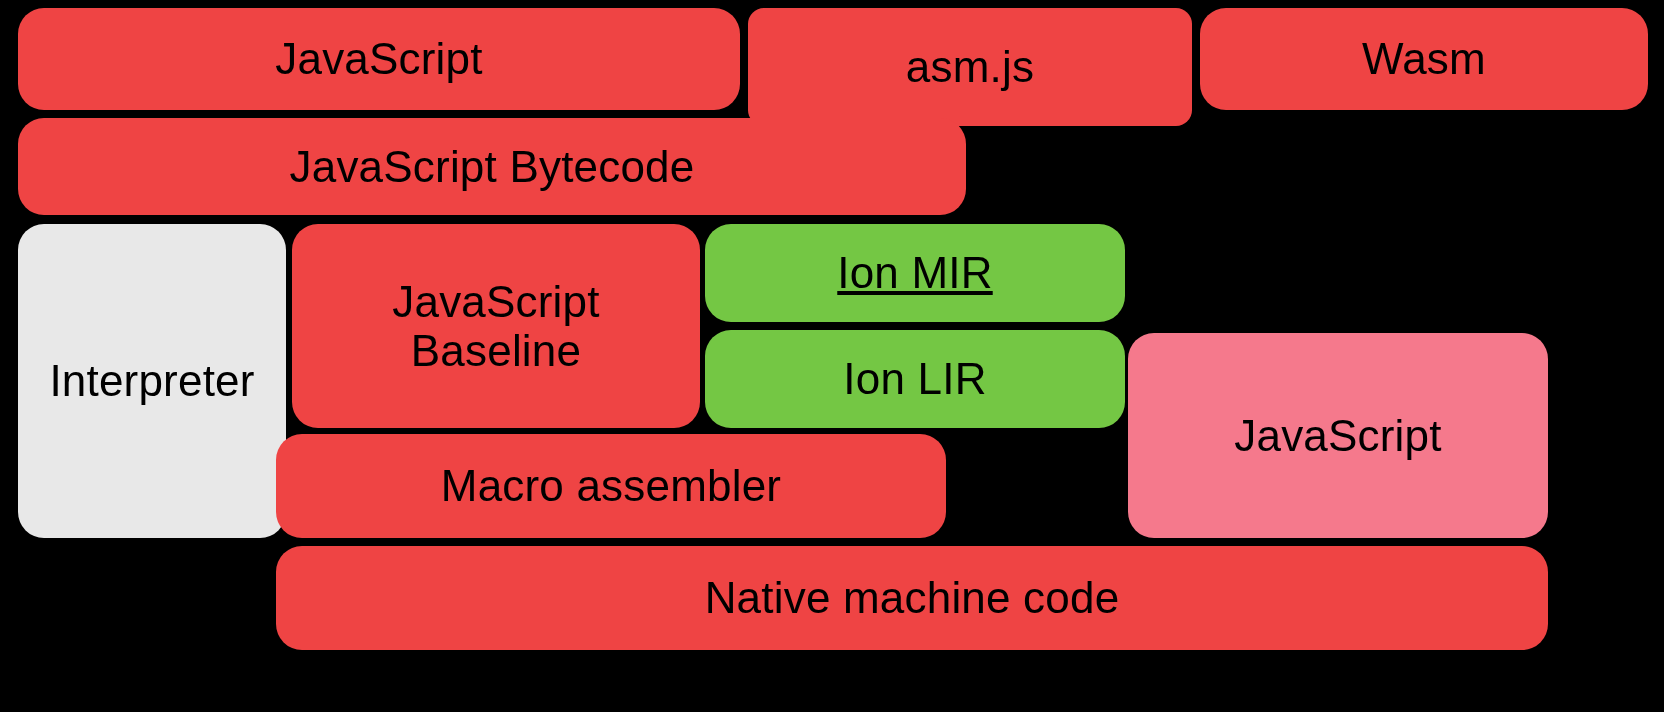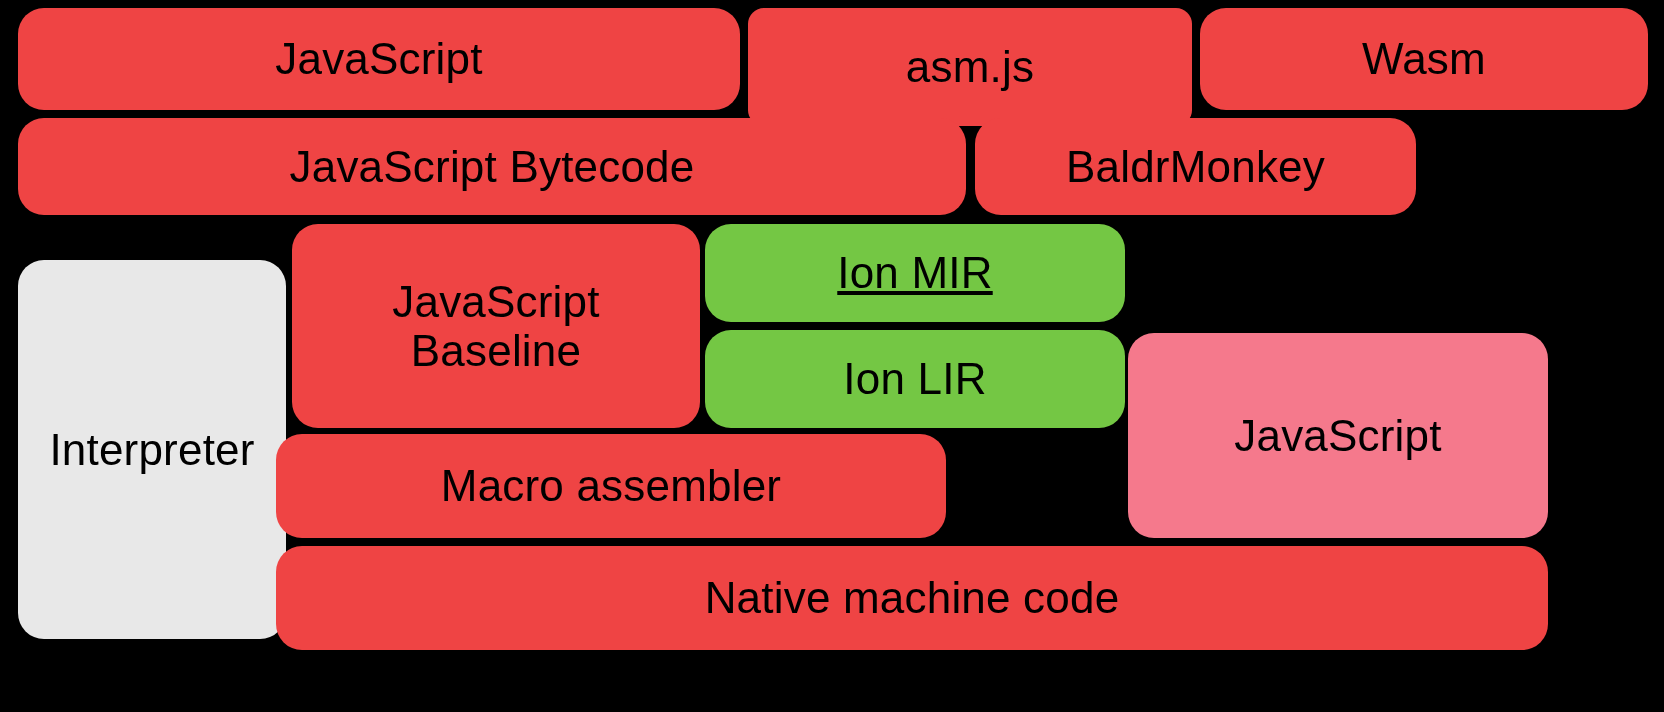--- a/index.html
+++ b/index.html
@@ -42,21 +42,21 @@
   
   #n-javascript      { left: 18px;   top: 8px;   width: 722px; height: 102px; }
   #n-asmjs           { left: 748px;  top: 8px;   width: 444px; height: 118px; border-radius: 16px; }
   #n-wasm            { left: 1200px; top: 8px;   width: 448px; height: 102px; }
 
   
   #n-js-bytecode     { left: 18px;   top: 118px; width: 948px; height: 97px; }
   #n-baldrmonkey     { left: 975px;  top: 118px; width: 441px; height: 97px; }
 
   
-  #n-interpreter     { left: 18px;   top: 224px; width: 268px; height: 379px; margin-top: 36px; }
+  #n-interpreter     { left: 18px;   top: 224px; width: 268px; height: 314px; }
   #n-js-baseline     { left: 292px;  top: 224px; width: 408px; height: 204px; }
   #n-ion-mir         { left: 705px;  top: 224px; width: 420px; height: 98px; text-decoration: underline;  }
   #n-ion-lir         { left: 705px;  top: 330px; width: 420px; height: 98px;  }
   #n-cranelift       { left: 1128px; top: 333px; width: 420px; height: 205px; }
   #n-macro-assembler { left: 276px;  top: 434px; width: 670px; height: 104px; }
 
   
   #n-native-code     { left: 276px;  top: 546px; width: 1272px; height: 104px; text-align: right; }
 </style>
 </head>
@@ -65,21 +65,20 @@
 <div id="canvas">
 
   <div class="node fill-white" id="n-javascript">JavaScript</div>
 
   <div class="node fill-white" id="n-asmjs">asm.js</div>
 
   <div class="node fill-white" id="n-wasm">Wasm</div>
 
   <div class="node fill-white" id="n-js-bytecode">JavaScript Bytecode</div>
 
-  <div class="node fill-white" id="n-baldrmonkey">BaldrMonkey</div>
 
   <div class="node fill-gray" id="n-interpreter">Interpreter</div>
 
   <div class="node fill-white" id="n-js-baseline">JavaScript
 Baseline</div>
 
   <div class="node fill-green" id="n-ion-mir">Ion MIR</div>
 
   <div class="node fill-green" id="n-ion-lir">Ion LIR</div>
 

